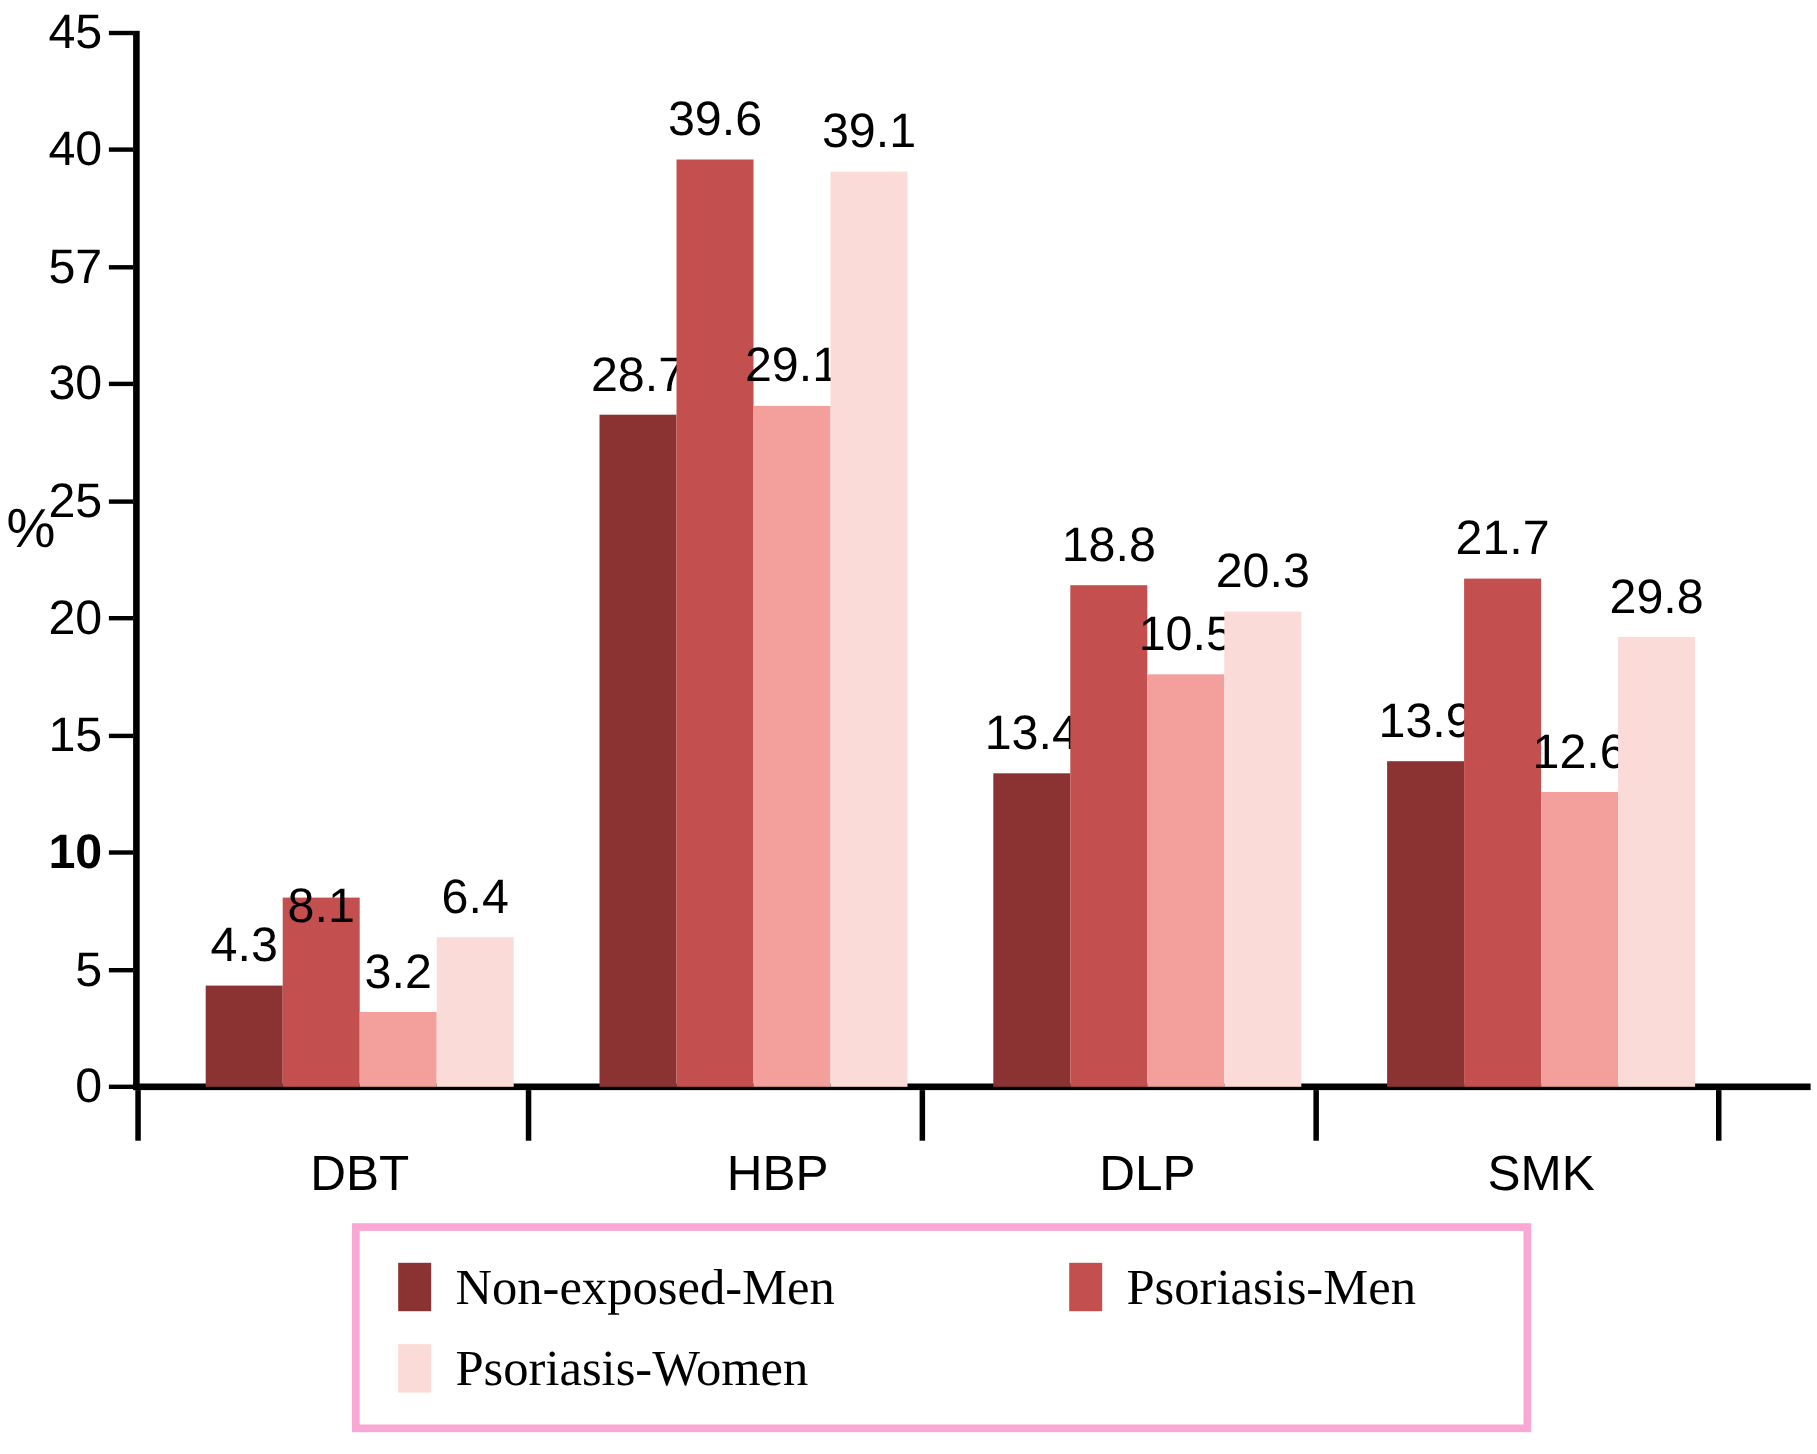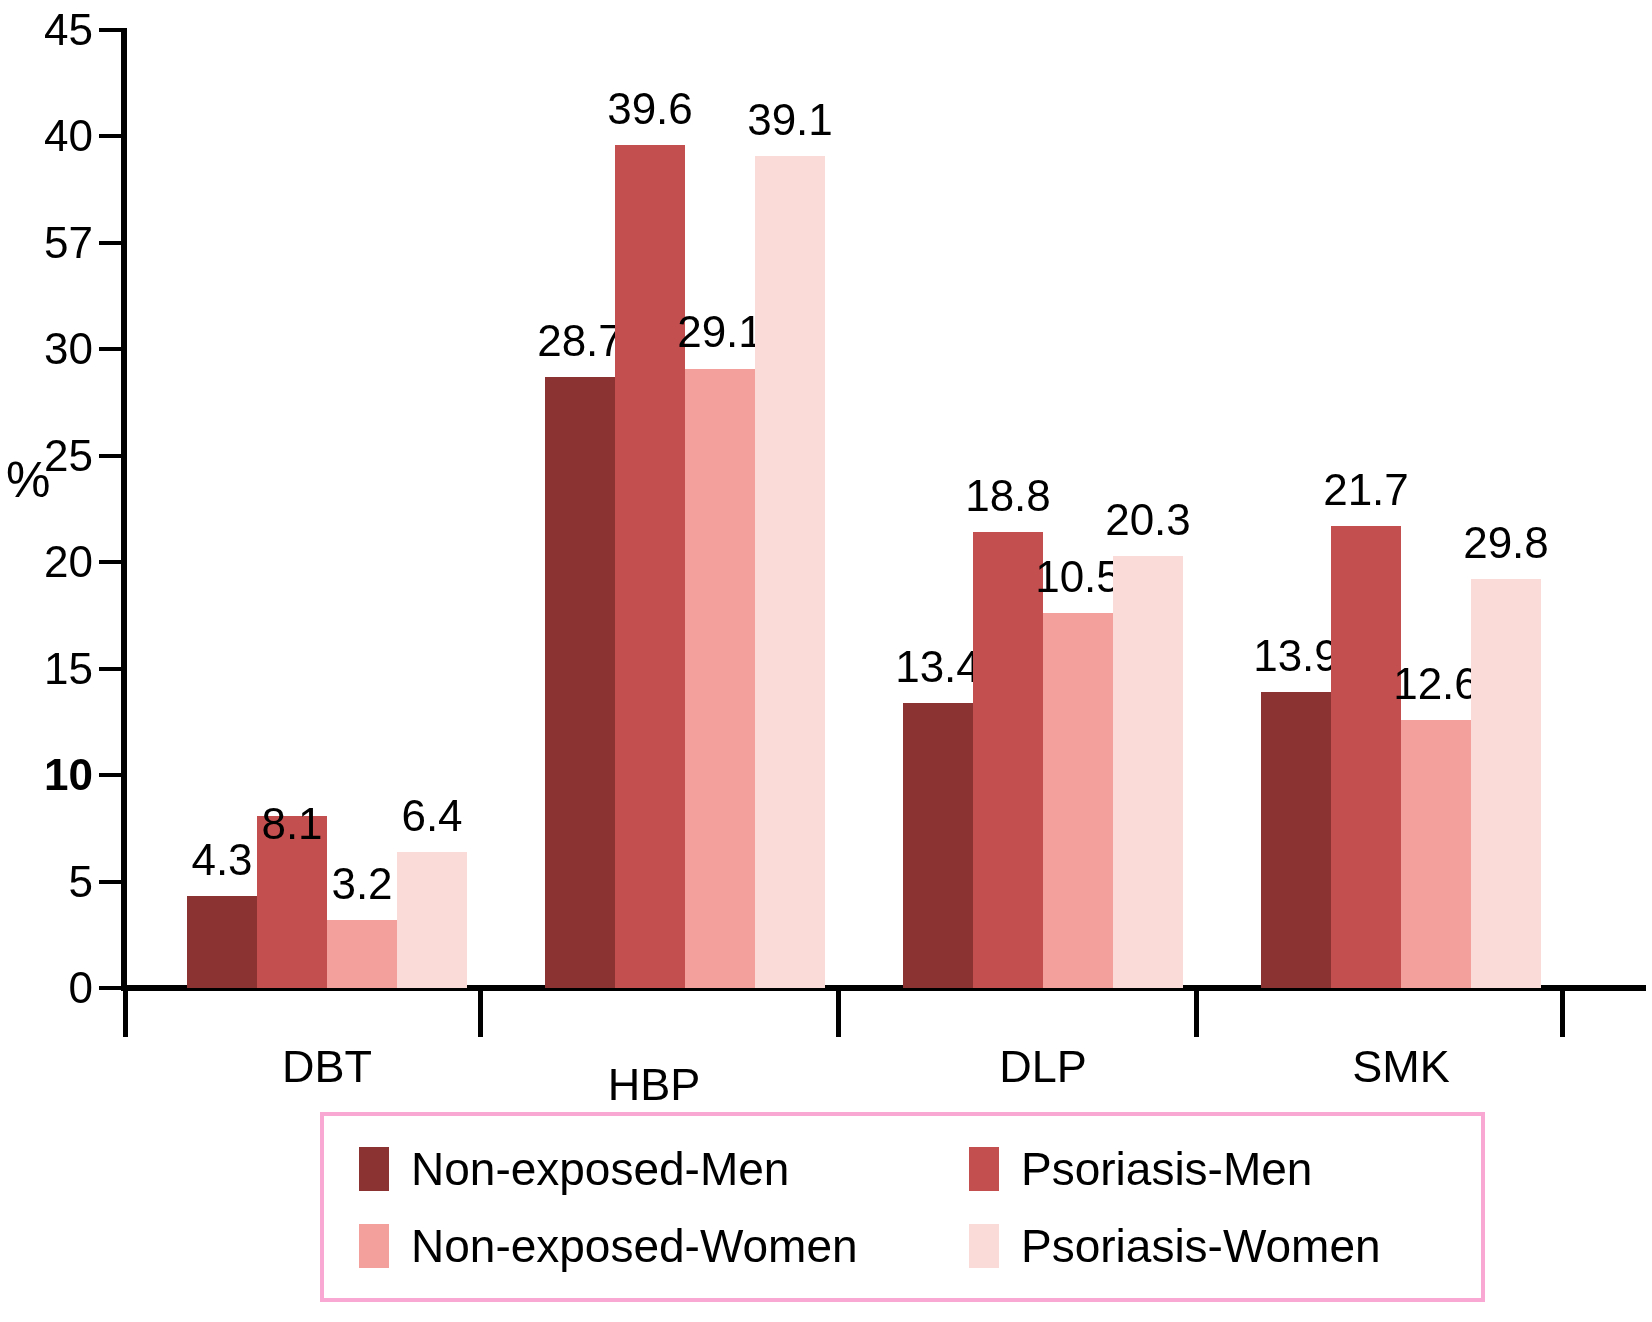--- a/index.html
+++ b/index.html
@@ -105,25 +105,26 @@
     text-align: center;
     line-height: 1;
     white-space: nowrap;
   }
 
   
   #legend {
     position: absolute;
     left: 320px;
     top: 1112px;
-    width: 1165px;
+    width: 1072px;
     height: 190px;
-    border: 4px solid #f9a8d4;
+    border: 7px solid #f9a8d4;
     background: #ffffff;
     box-sizing: border-box;
+    font-family: Liberation Serif, serif;
   }
   #legend-grid {
     position: absolute;
     left: 0; top: 0;
     width: 100%;
     height: 100%;
     display: grid;
     grid-template-columns: 610px 1fr;
     grid-template-rows: 1fr 1fr;
     align-items: center;
@@ -219,43 +220,39 @@
         <div class="bar" style="left: 1331px; width: 70px; height: 461.969px; background: rgb(196, 79, 79);"></div>
         <div class="bar-value" style="left: 1306px; width: 120px; top: 468.031px;">21.7</div>
         <div class="bar" style="left: 1401px; width: 70px; height: 268.24px; background: rgb(243, 160, 156);"></div>
         <div class="bar-value" style="left: 1376px; width: 120px; top: 661.76px;">12.6</div>
         <div class="bar" style="left: 1471px; width: 70px; height: 408.747px; background: rgb(250, 219, 216);"></div>
         <div class="bar-value" style="left: 1446px; width: 120px; top: 521.253px;">29.8</div>
       </div>
 
     <div id="cat-labels">
         <div class="cat-label" style="left: 197px; width: 260px;">DBT</div>
-        <div class="cat-label" style="left: 524px; width: 260px; margin-top: 18px;">HBP</div>
+        <div class="cat-label" style="left: 577px; width: 260px;">HBP</div>
         <div class="cat-label" style="left: 913px; width: 260px;">DLP</div>
         <div class="cat-label" style="left: 1271px; width: 260px; text-align: center;">SMK</div>
       </div>
   </div>
 
   <div id="legend">
     <div id="legend-grid">
 
       <div class="legend-item">
         <span class="legend-swatch" style="background:#8B3333"></span>
         <span class="legend-label">Non-exposed-Men</span>
       </div>
 
       <div class="legend-item">
         <span class="legend-swatch" style="background:#C44F4F"></span>
         <span class="legend-label">Psoriasis-Men</span>
       </div>
 
-      <div class="legend-item">
-        <span class="legend-swatch" style="background:#F3A09C"></span>
-        <span class="legend-label">Non-exposed-Women</span>
-      </div>
 
       <div class="legend-item">
         <span class="legend-swatch" style="background:#FADBD8"></span>
         <span class="legend-label">Psoriasis-Women</span>
       </div>
 
     </div>
   </div>
 
 </div>

